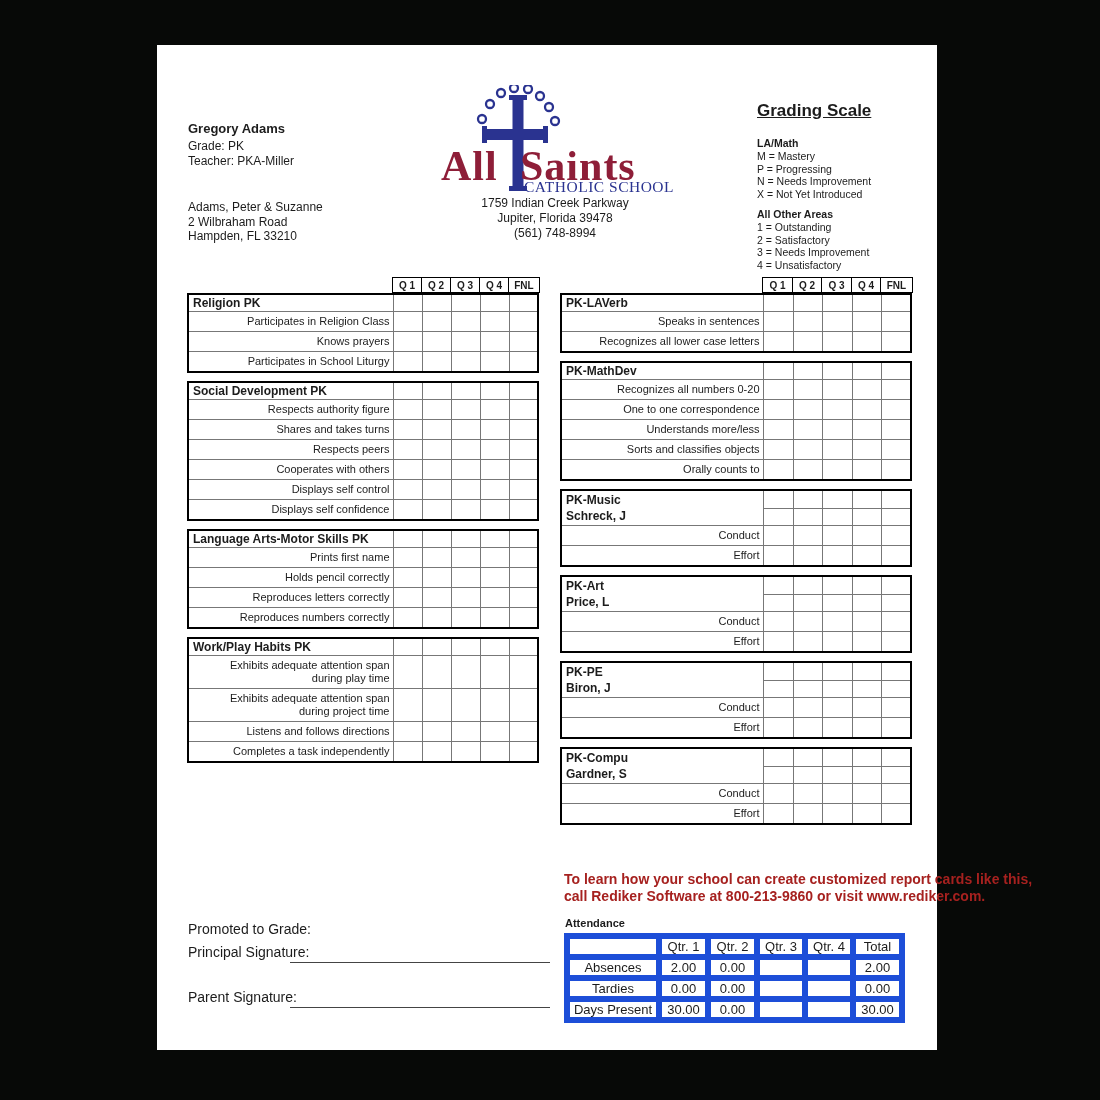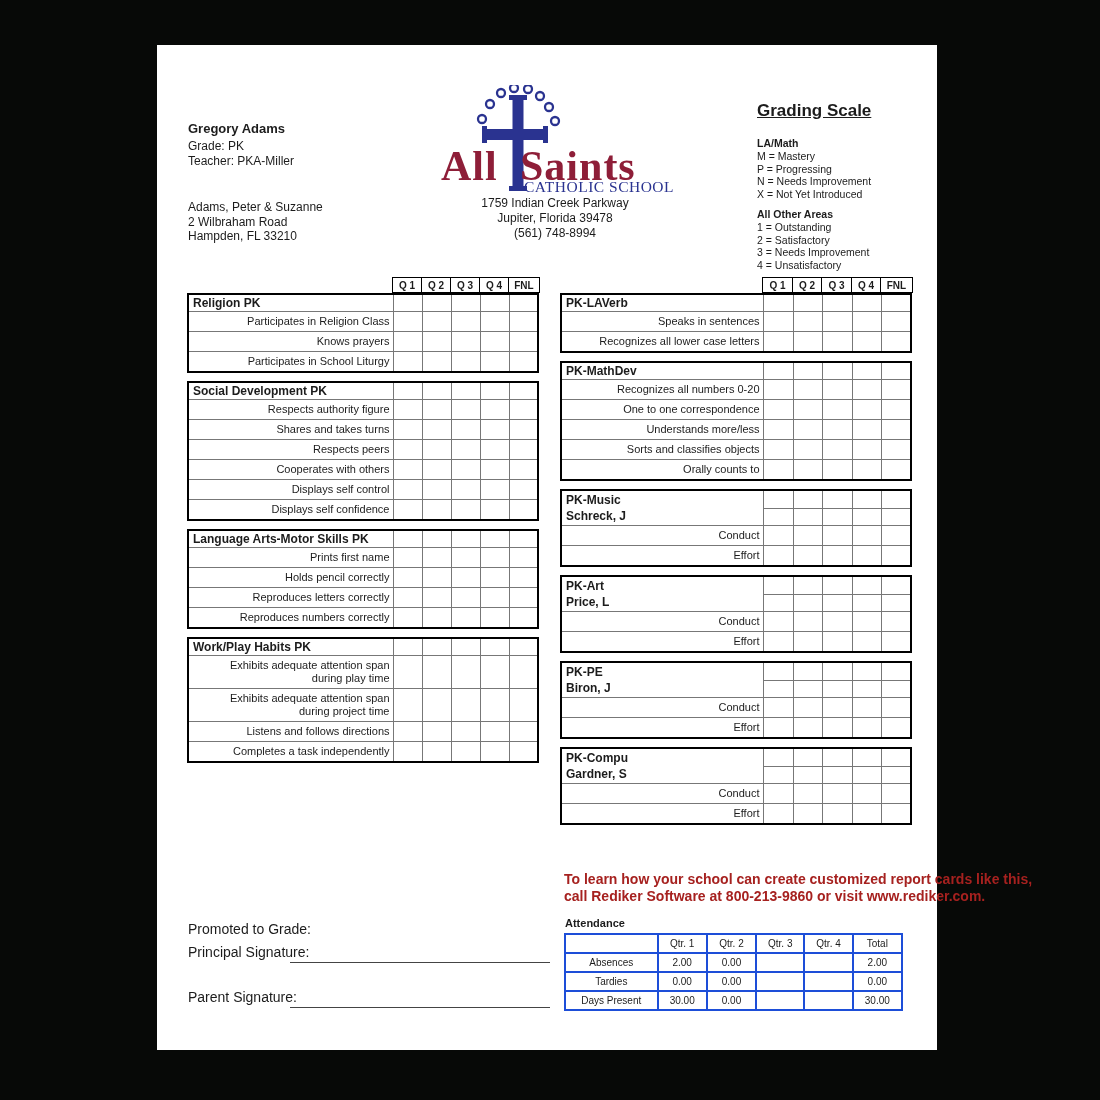--- a/index.html
+++ b/index.html
@@ -38,21 +38,21 @@
   .grid { border-collapse: collapse; table-layout: fixed; border: 2px solid #000; margin-bottom: 8px; }
   .grid td { border: 1px solid #777; padding: 0; }
   td.sec-title { font-size: 12px; font-weight: bold; padding: 1px 4px; height: 16px; vertical-align: middle; }
   td.sec-title div { line-height: 16px; }
   td.item { font-size: 11px; line-height: 13px; padding: 3px 3px 3px 22px; height: 20px; vertical-align: middle; text-align: right; }
   td.gc { height: 20px; }
   tr.sec td.gc { height: 16px; }
   td.gc.h2 { height: 15px; }
 
   .att { border-collapse: collapse; table-layout: fixed; border: 2px solid #000; }
-  .att td { border: 2px solid #1d4ed8; font-size: 10px; text-align: center; height: 19px; padding: 0 2px; }
+  .att td { border: 6px solid #1d4ed8; font-size: 13px; text-align: center; height: 19px; padding: 0 2px; }
 
   .promo { color: #a6211f; font-weight: bold; font-size: 14px; line-height: 17px; white-space: nowrap; }
   .att-title { font-size: 11px; font-weight: bold; }
   .foot-label { font-size: 14px; }
   .sigline { border-bottom: 1px solid #444; height: 13px; }
 </style>
 </head>
 <body>
 
 <div class="page">

